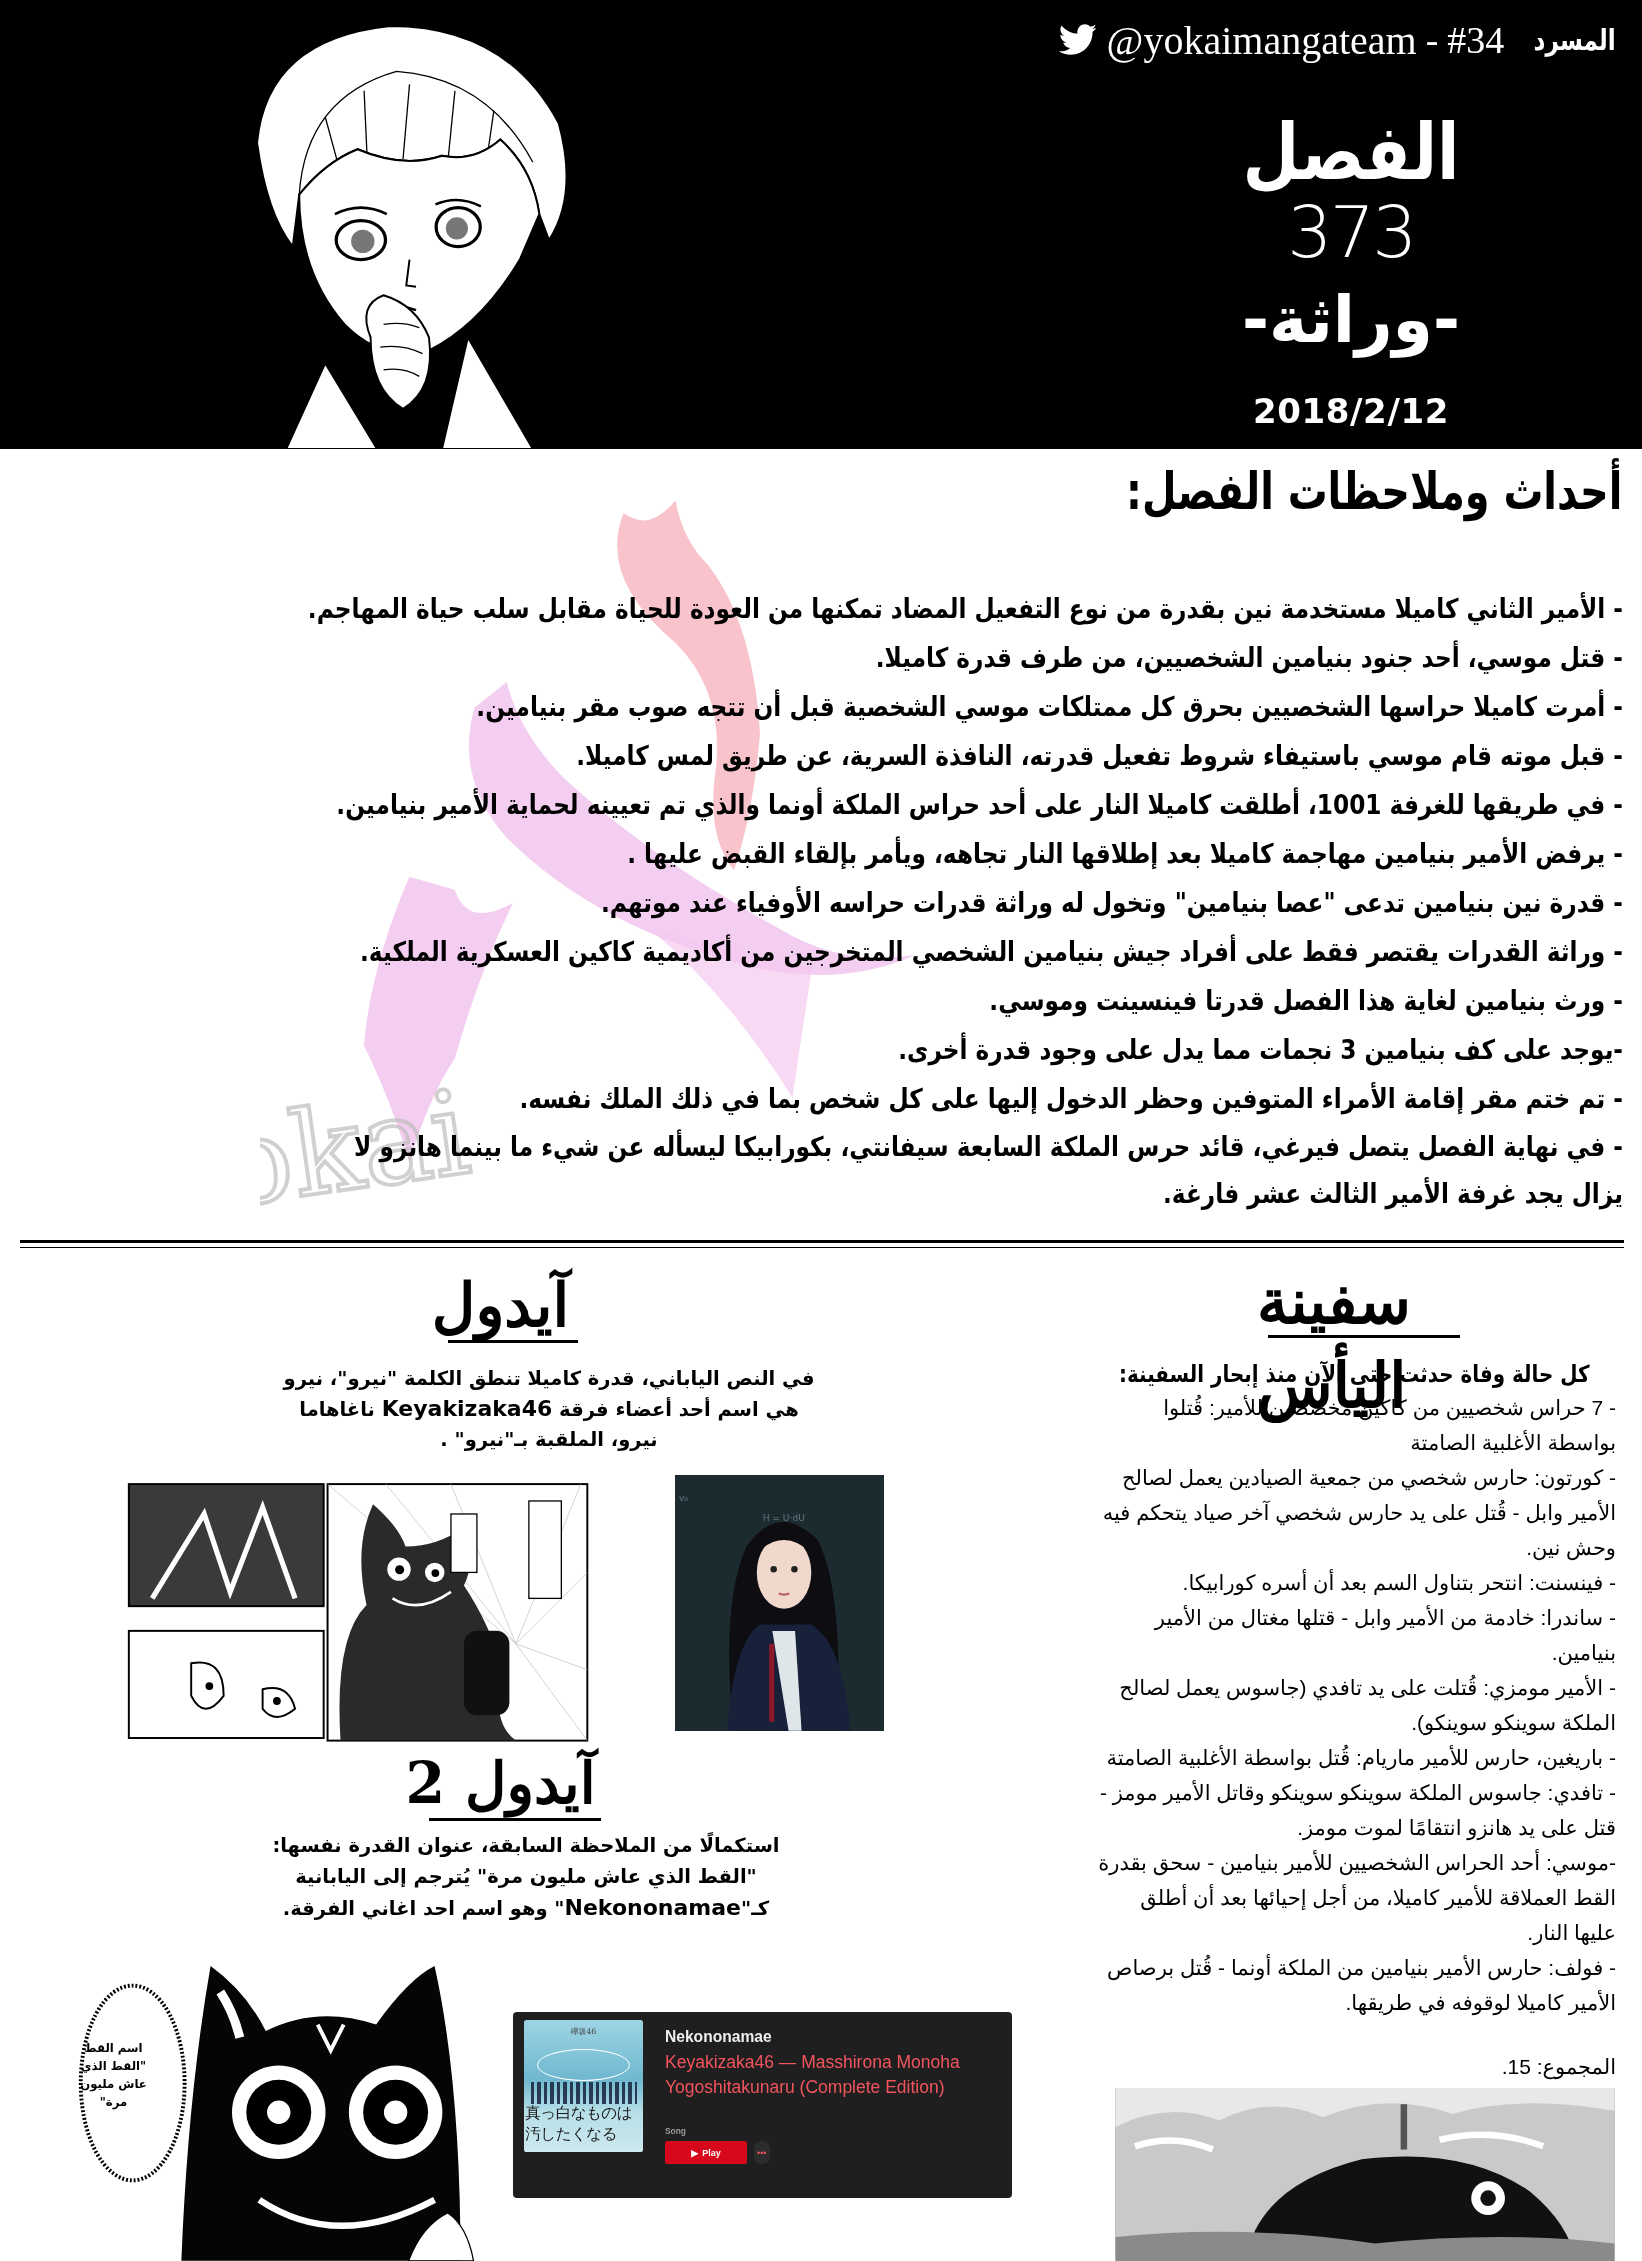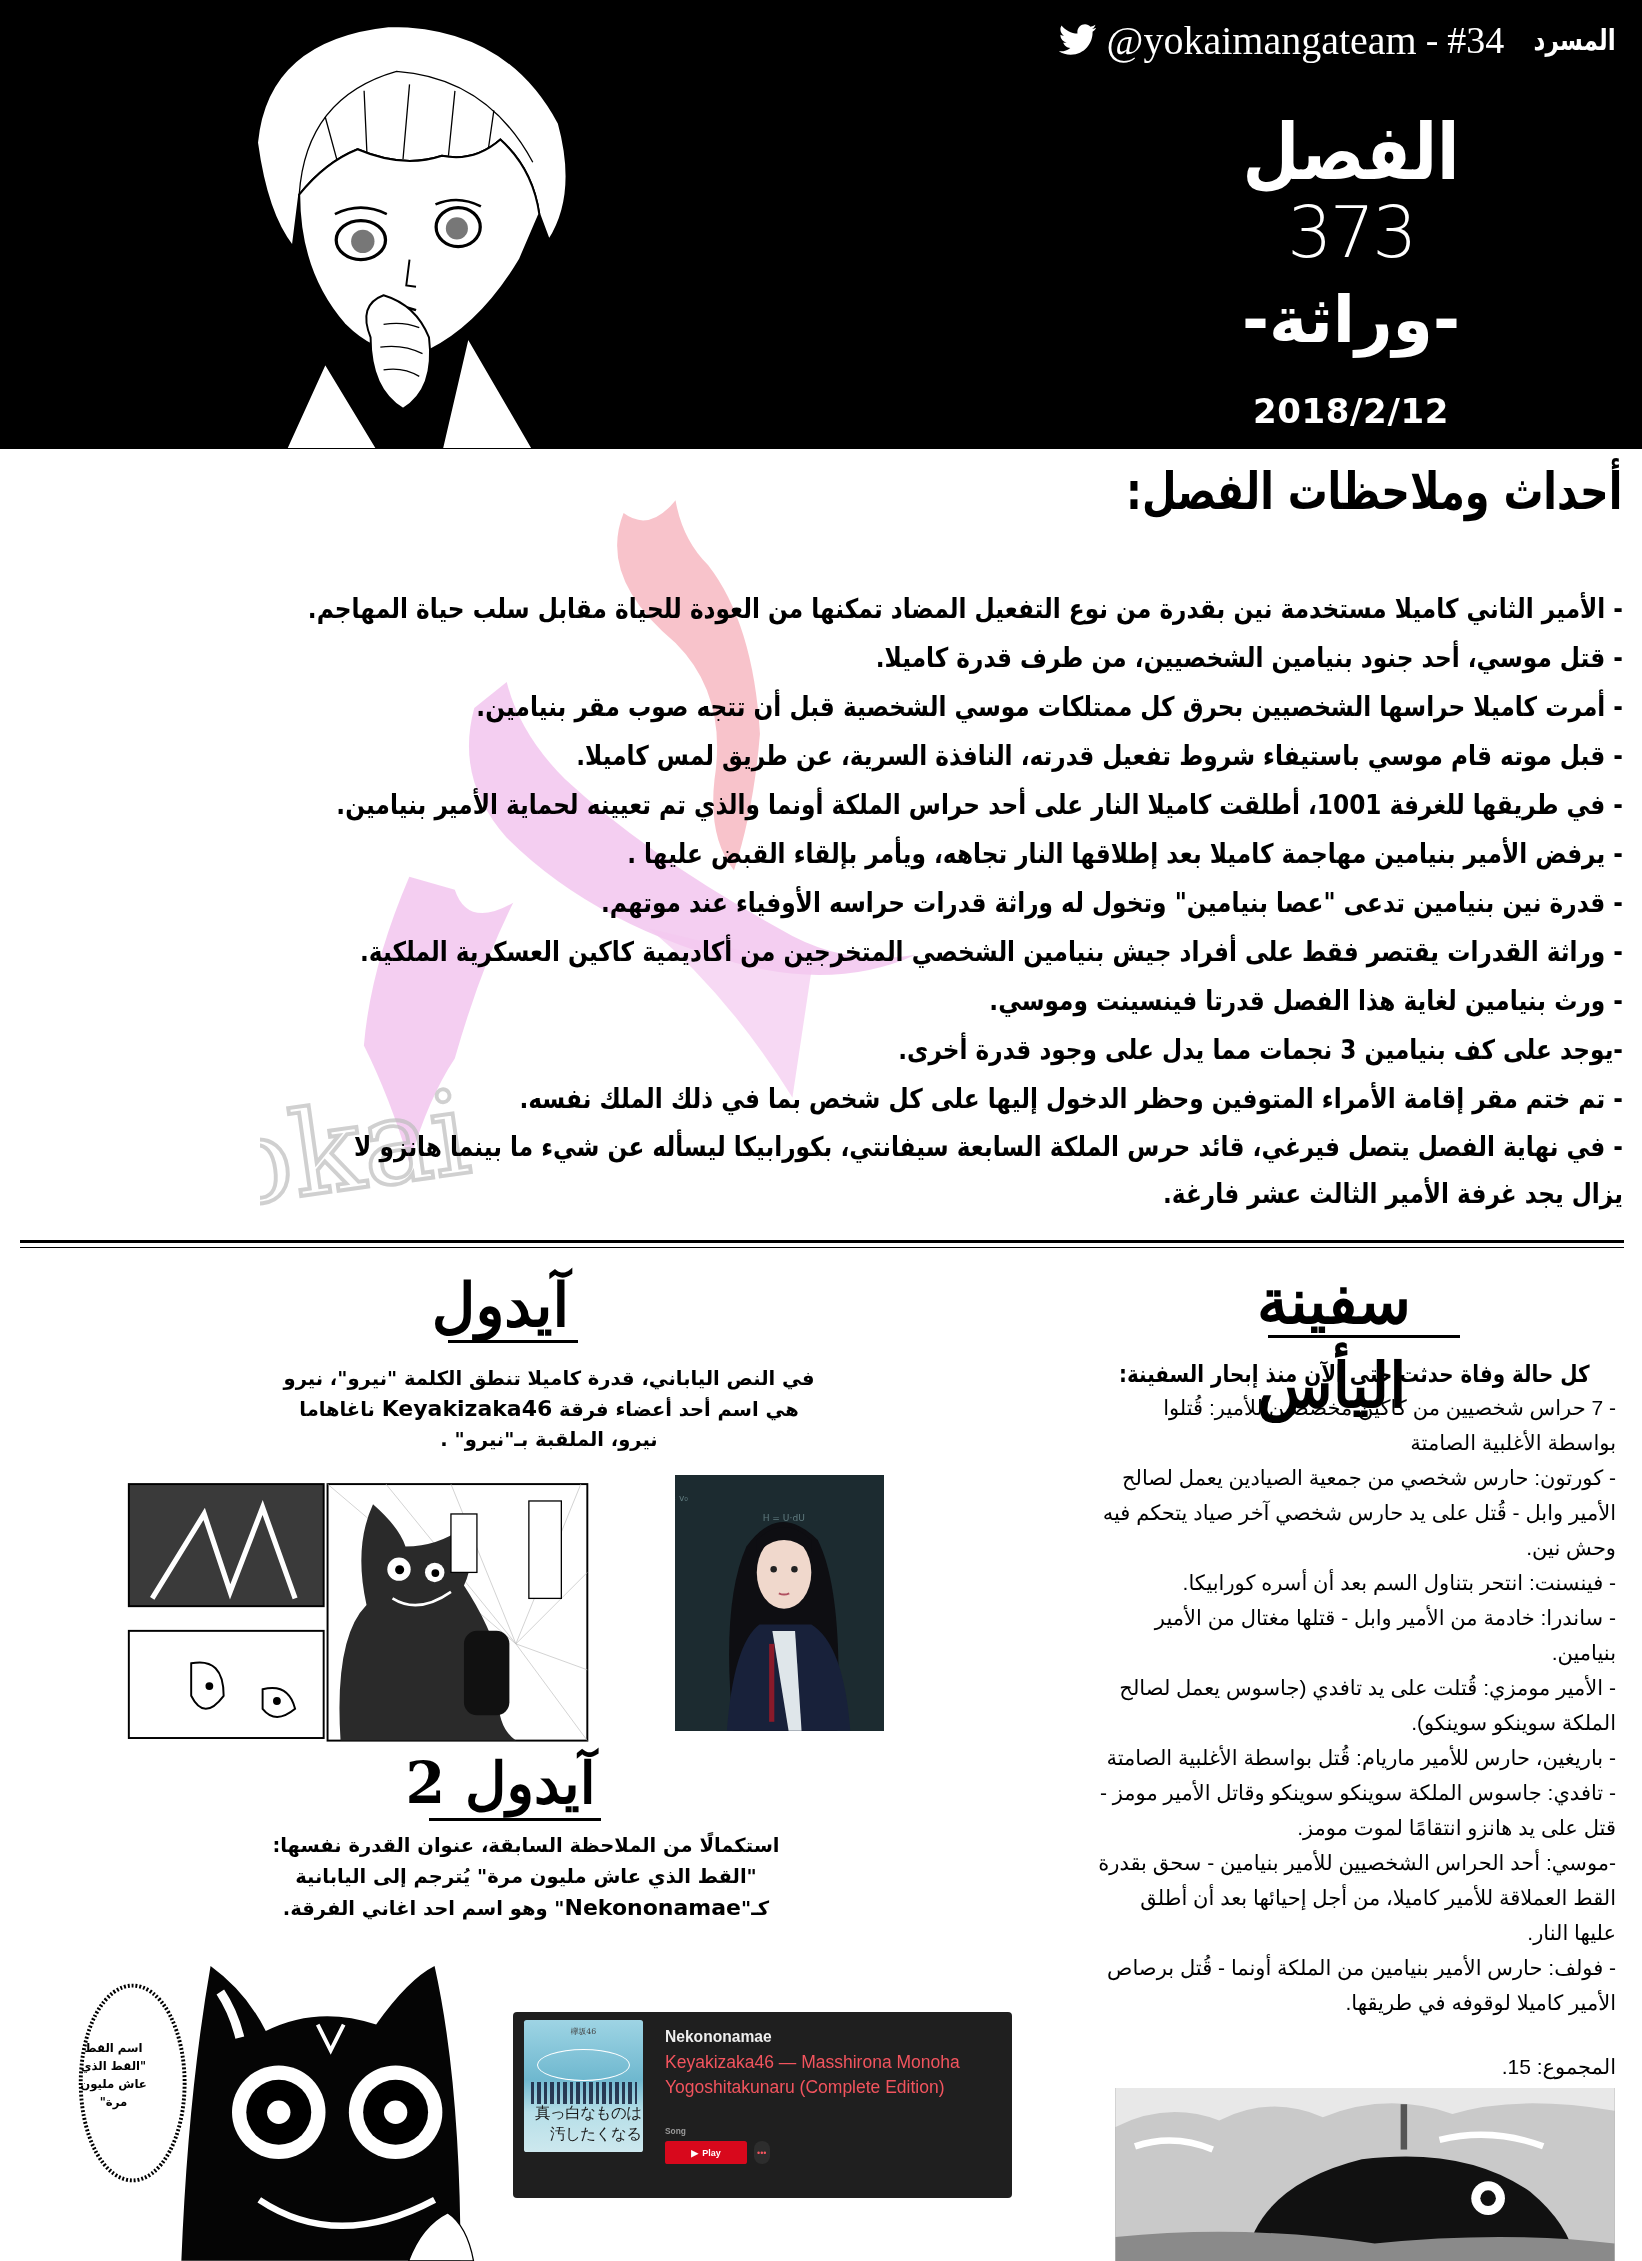--- a/index.html
+++ b/index.html
@@ -57,21 +57,21 @@
   .idol2-para { position: absolute; left: 247px; top: 1830px; width: 558px; text-align: center; font-family: "DejaVu Sans", sans-serif; font-weight: bold; font-size: 19.5px; line-height: 31px; }
   .idol2-para b { font-size: 22px; }
 
   .cat-panel { position: absolute; left: 71px; top: 1953px; width: 422px; height: 308px; overflow: hidden; background: #fff; }
   .cat-bubble-text { position: absolute; left: 78px; top: 2039px; width: 71px; text-align: center; font-family: "DejaVu Sans", sans-serif; font-weight: bold; font-size: 11.7px; line-height: 18px; }
 
   
   .music-card { position: absolute; left: 513px; top: 2012px; width: 499px; height: 186px; background: #1f1f1f; border-radius: 4px; direction: ltr; overflow: hidden; }
   .album-art { position: absolute; left: 11px; top: 7.8px; width: 119px; height: 132px; border-radius: 2.6px; overflow: hidden; background: linear-gradient(180deg, #9ed4e4 0%, #6fb8cf 45%, #b7dfe8 70%, #cde8ee 100%); }
   .album-art .ja-top { position: absolute; left: 0; right: 0; top: 6.5px; text-align: center; font-family: "DejaVu Serif", serif; font-size: 7.8px; color: #444; }
-  .album-art .ja-main { position: absolute; left: 1.3px; right: 1.3px; top: 83px; text-align: right; font-family: "DejaVu Serif", serif; font-size: 15.6px; line-height: 21px; color: #1a1a1a; letter-spacing: -0.6px; }
+  .album-art .ja-main { position: absolute; left: 1.3px; right: 1.3px; top: 83px; text-align: left; font-family: "DejaVu Serif", serif; font-size: 15.6px; line-height: 21px; color: #1a1a1a; letter-spacing: -0.6px; }
   .album-art .ring { position: absolute; left: 13px; top: 29px; width: 93px; height: 32px; border: 1.9px solid #fff; border-radius: 50%; }
   .album-art .crowd { position: absolute; left: 6.5px; top: 62px; width: 106px; height: 22px; background: repeating-linear-gradient(90deg, #1c2a45 0 3.2px, transparent 3.2px 6.5px); opacity: 0.9; }
   .track-title { position: absolute; left: 152px; top: 15.6px; font-family: "Liberation Sans", sans-serif; font-weight: bold; font-size: 15.6px; color: #eeeeee; }
   .track-artist { position: absolute; left: 152px; top: 38px; width: 338px; font-family: "Liberation Sans", sans-serif; font-size: 17.5px; line-height: 25px; color: #f2545e; }
   .track-type { position: absolute; left: 152px; top: 114px; font-family: "Liberation Sans", sans-serif; font-weight: bold; font-size: 8.4px; color: #9a9a9a; }
   .card-play { position: absolute; left: 152px; top: 129px; width: 82px; height: 23px; background: #d8081c; border-radius: 2.6px; color: #fff; font-family: "Liberation Sans", sans-serif; font-weight: bold; font-size: 9px; display: flex; align-items: center; justify-content: center; gap: 3.9px; border: none; }
   .card-more { position: absolute; left: 241px; top: 129px; width: 15.6px; height: 23px; border-radius: 7.8px; background: #2d2d2d; color: #f2545e; font-size: 9px; display: flex; align-items: center; justify-content: center; border: none; }
 </style>
 </head>
 <body>

